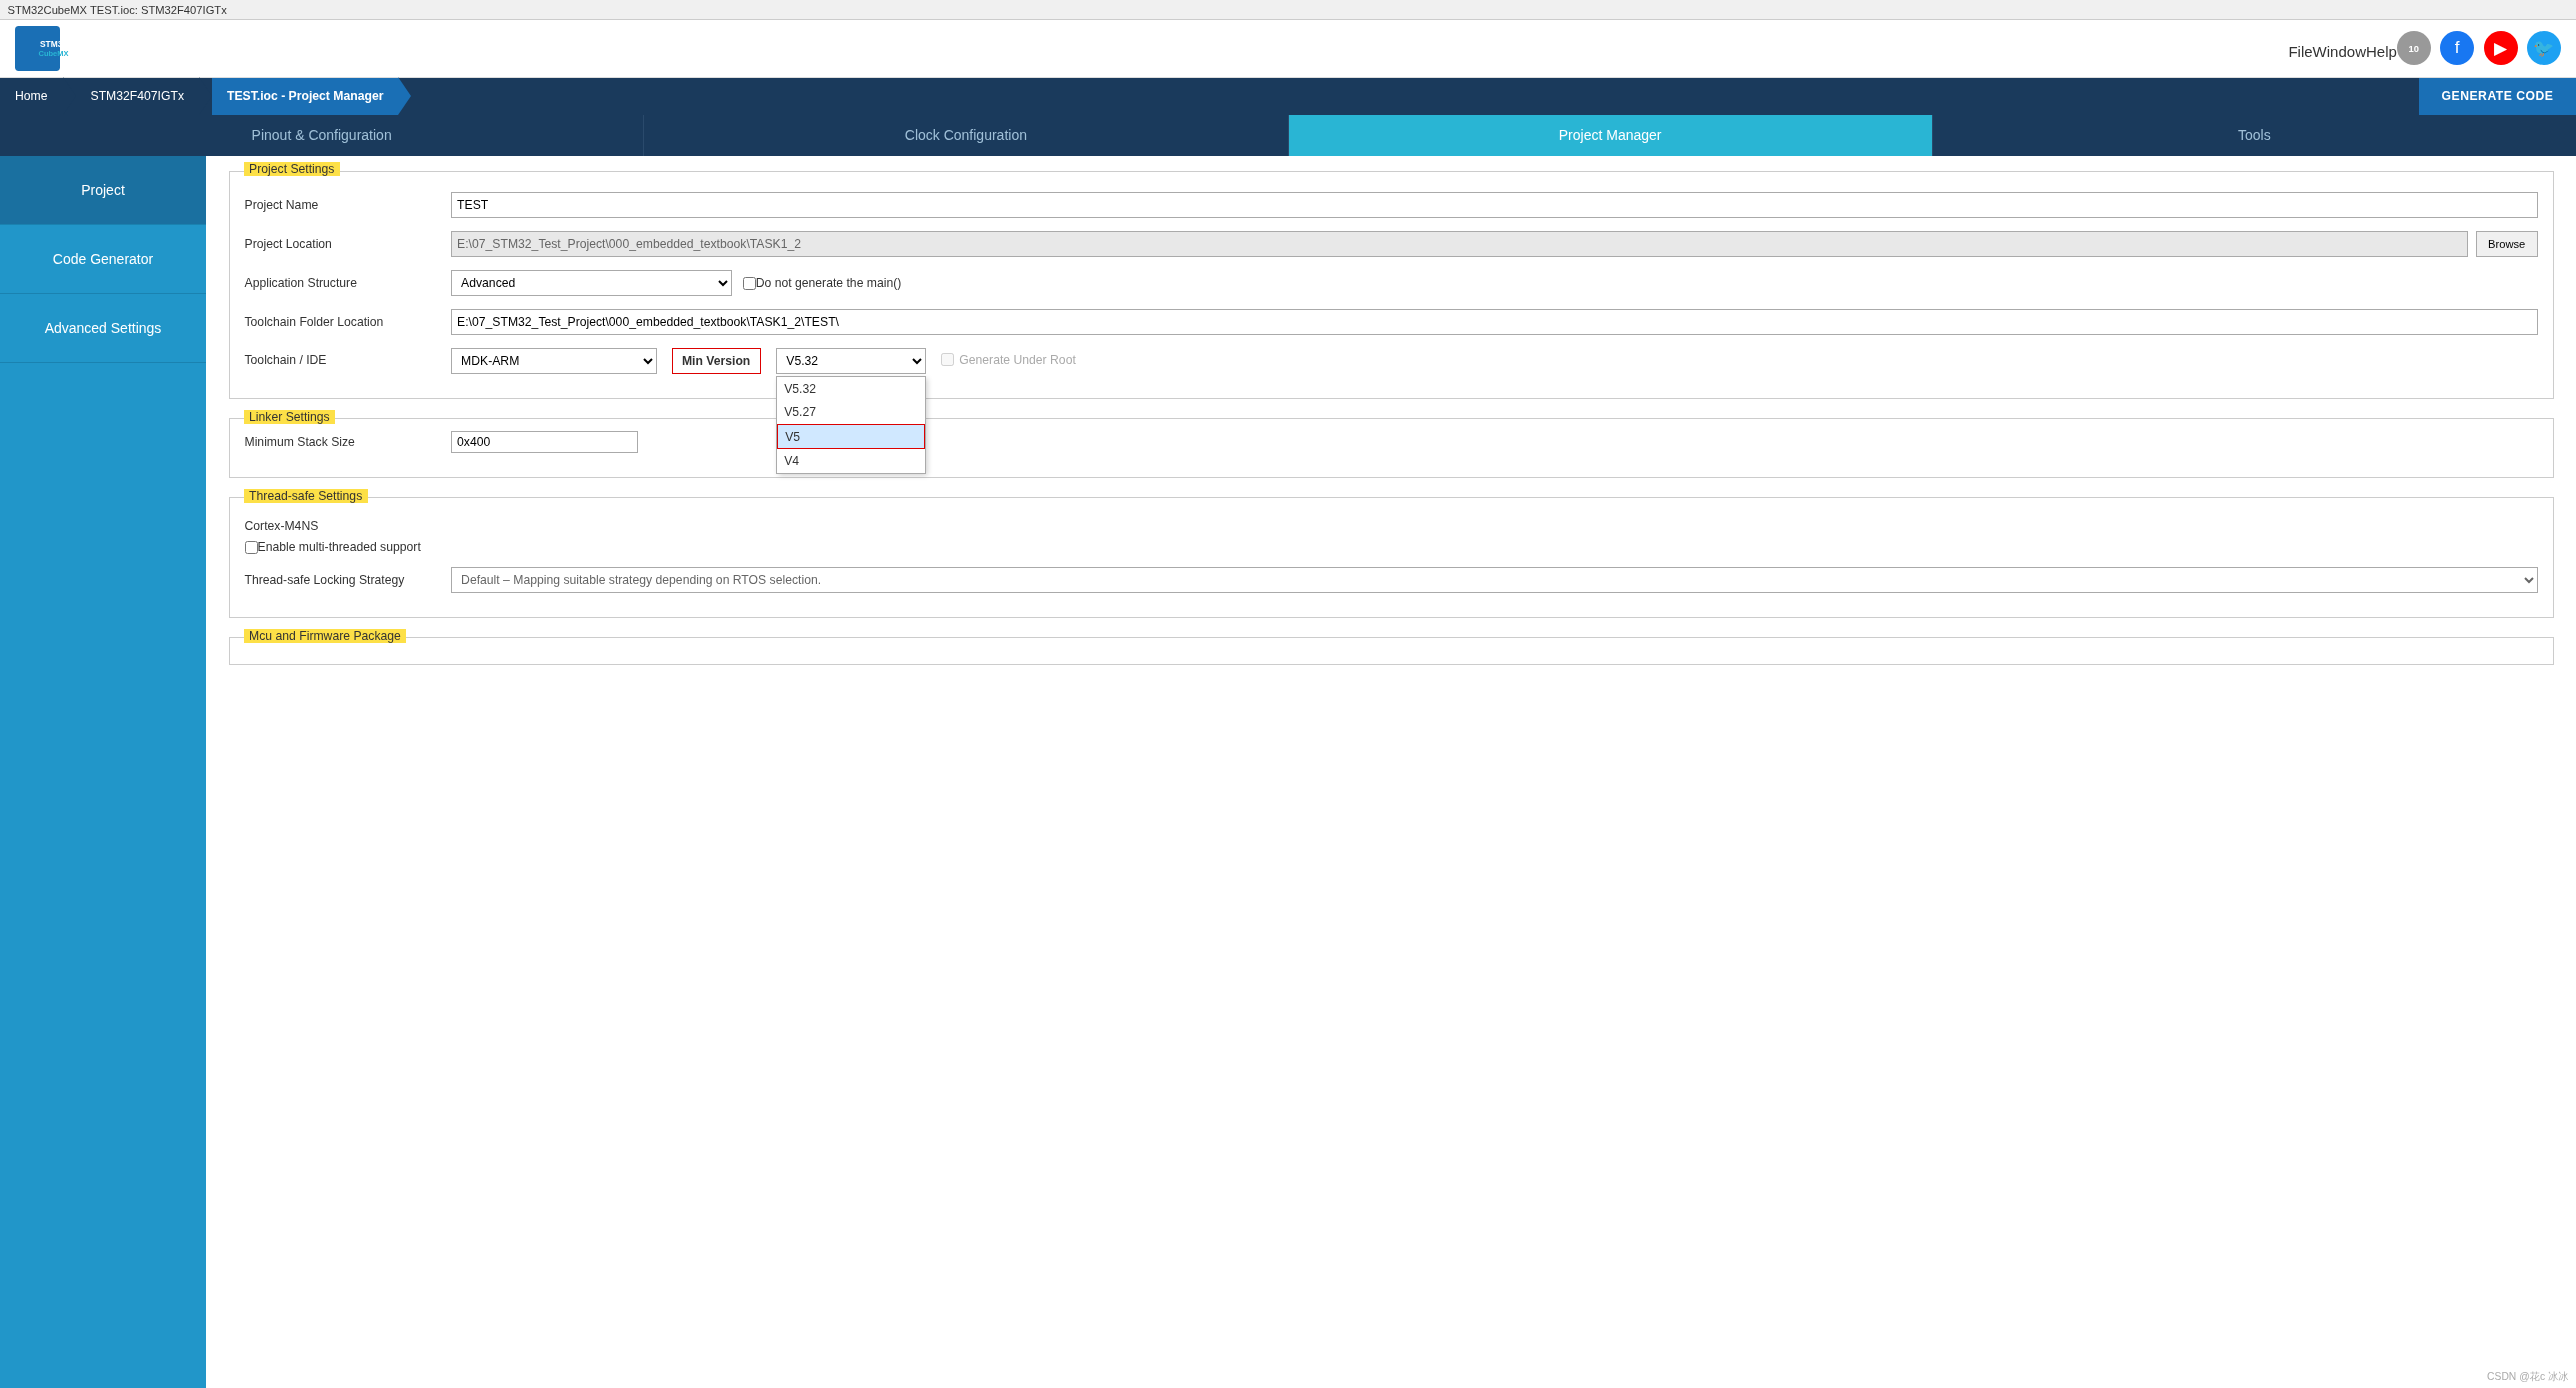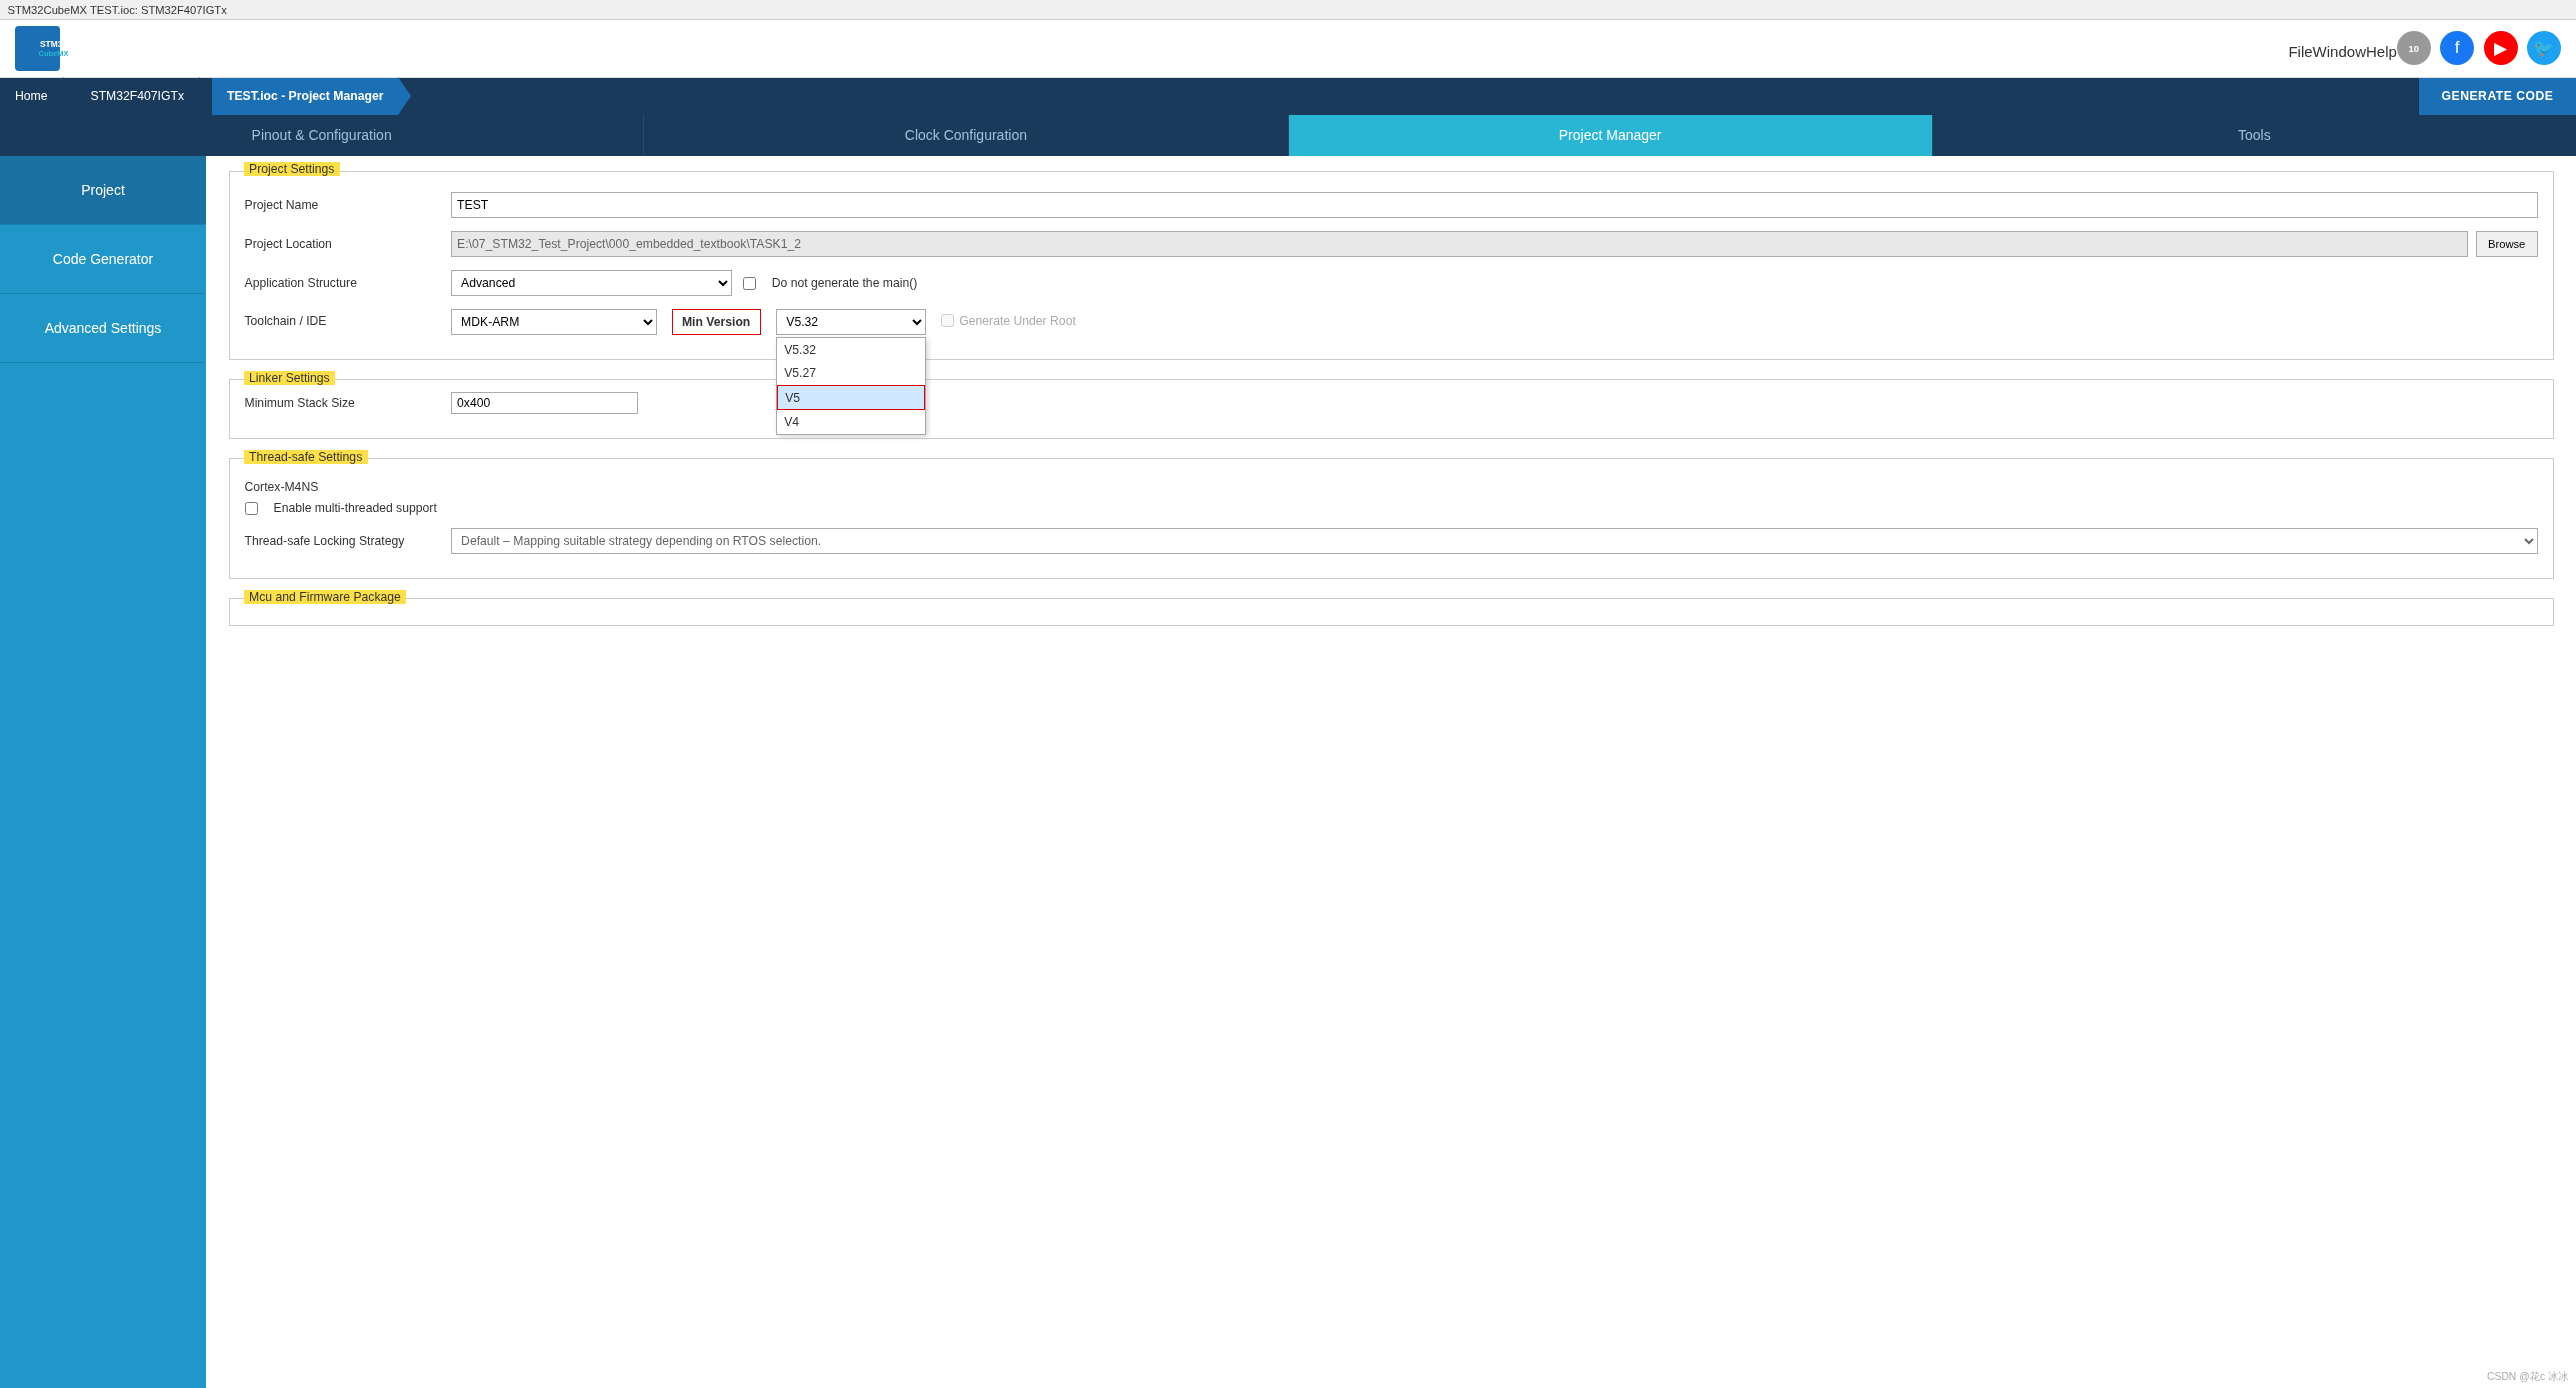--- a/index.html
+++ b/index.html
@@ -233,21 +233,21 @@
       height: 26px;
       border: 0.9px solid #aaa;
       padding: 1.9px 5.6px;
       font-size: 12.2px;
       background: #fff;
       width: 281px;
     }
     .checkbox-label {
       display: flex;
       align-items: center;
-      gap: 16px;
+      gap: 0;
       font-size: 12.2px;
       color: #333;
     }
 
     
     .toolchain-row {
       display: flex;
       align-items: flex-start;
       margin-bottom: 13px;
     }
@@ -453,20 +453,24 @@
             <option>Advanced</option>
             <option>Basic</option>
           </select>
           <label class="checkbox-label">
             <input type="checkbox" style="">
             <span>Do not generate the main()</span>
           </label>
         </div>
       </div>
 
+      <div class="form-row">
+        <span class="form-label">Toolchain Folder Location</span>
+        <input class="form-input" type="text" value="E:\07_STM32_Test_Project\000_embedded_textbook\TASK1_2\TEST\" style="">
+      </div>
 
       <div class="toolchain-row">
         <span class="toolchain-label">Toolchain / IDE</span>
         <div class="toolchain-controls">
           <select class="toolchain-select">
             <option>MDK-ARM</option>
             <option>STM32CubeIDE</option>
             <option>Makefile</option>
           </select>
           <button class="min-version-btn">Min Version</button>

